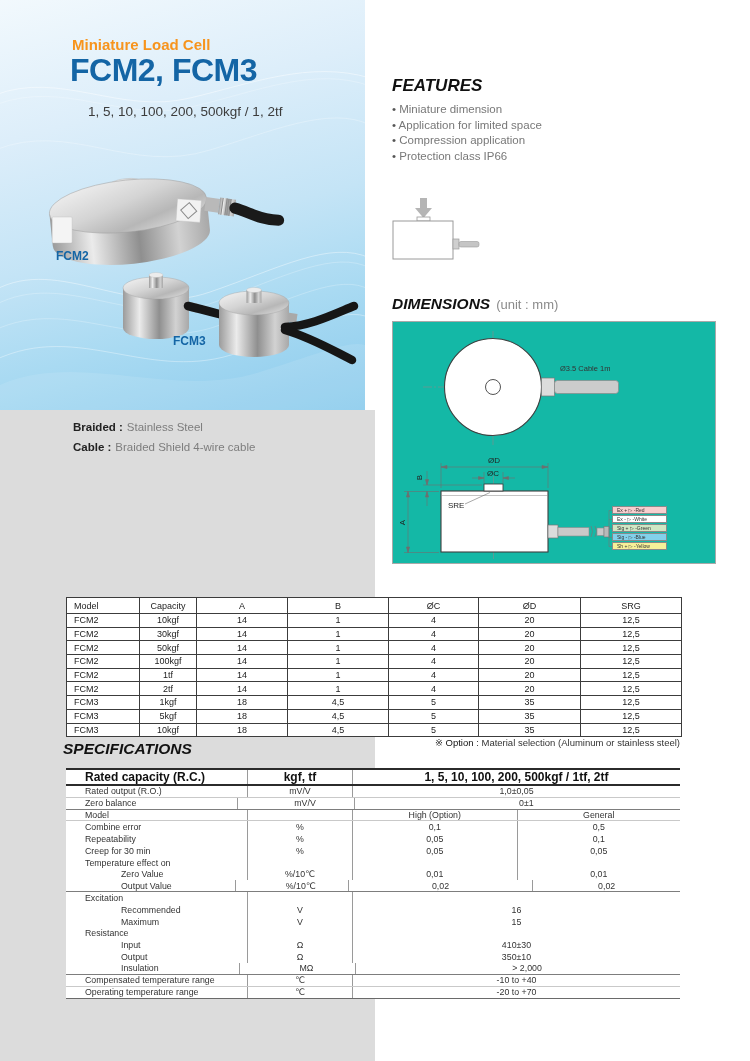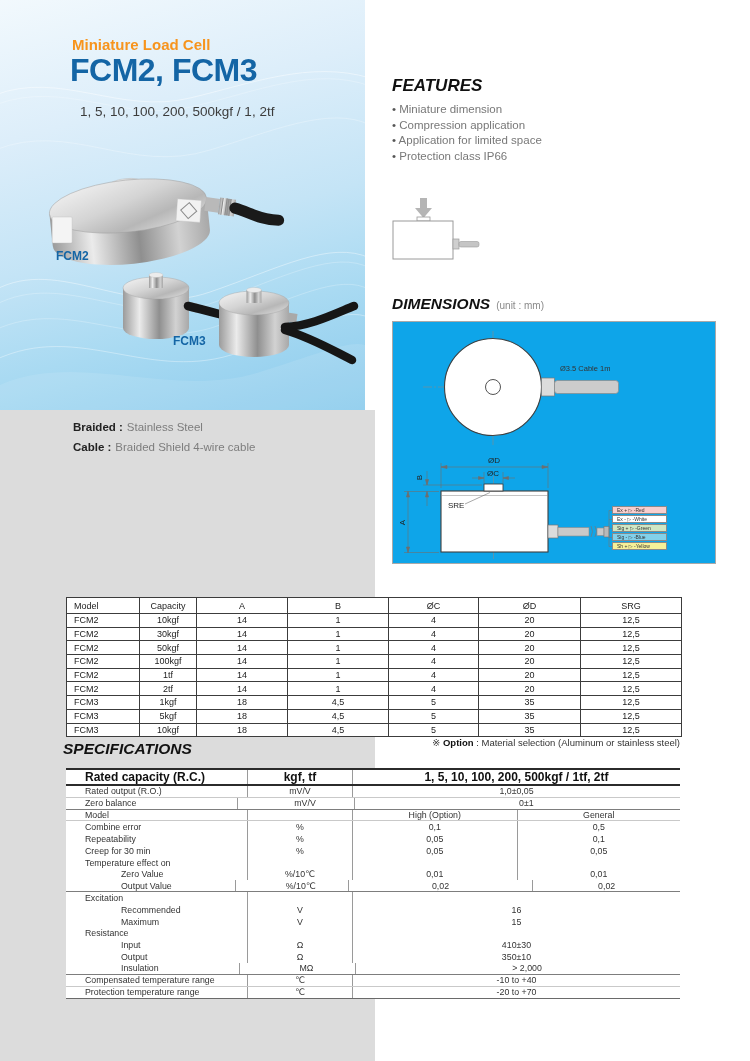--- a/index.html
+++ b/index.html
@@ -10,21 +10,21 @@
 
   
   .gray-panel { position:absolute; left:0; top:410px; width:375px; height:651px; background:#dcdcdc; }
 
   
   .hero { position:absolute; left:0; top:0; width:365px; height:410px;
           background:linear-gradient(165deg,#f2f9fd 0%,#ddeefa 28%,#c4e4f6 55%,#a9daf2 75%,#8bcbed 100%); overflow:hidden; }
   .hero-art { position:absolute; left:0; top:0; }
   .hero-category { position:absolute; left:72px; top:36px; font-size:15px; font-weight:bold; color:#f7941d; }
   .hero-title { position:absolute; left:70px; top:52px; font-size:32px; font-weight:bold; color:#1465a5; letter-spacing:-.5px; }
-  .hero-subtitle { position:absolute; left:80px; top:104px; font-size:13.5px; color:#3c3c3c; }
+  .hero-subtitle { position:absolute; left:88px; top:104px; font-size:13.5px; color:#3c3c3c; }
   .photo-label { position:absolute; font-size:12px; font-weight:bold; color:#1465a5; }
   .fcm2-label { left:56px; top:249px; }
   .fcm3-label { left:173px; top:334px; }
 
   
   .material-info { position:absolute; left:73px; top:417px; font-size:11.5px; line-height:20px; }
   .mi-label { font-weight:bold; color:#222; }
   .mi-value { color:#7d7d7d; margin-left:4px; }
 
   
@@ -32,43 +32,43 @@
   .features-title { font-size:17px; font-weight:bold; font-style:italic; color:#111; margin-bottom:6px; }
   .feature-item { font-size:11.5px; color:#787878; line-height:15.5px; }
   .feature-item::before { content:"• "; color:#555; }
 
   
   .comp-icon { position:absolute; left:390px; top:195px; }
 
   
   .dim-header { position:absolute; left:392px; top:295px; }
   .dim-title { font-size:15.5px; font-weight:bold; font-style:italic; color:#111; }
-  .dim-unit { font-size:10px; color:#8a8a8a; margin-left:6px; }
-  .dim-box { position:absolute; left:392px; top:321px; width:322px; height:241px; background:#0ea5e9; border:1px solid #a9a9a9; }
+  .dim-unit { font-size:13px; color:#8a8a8a; margin-left:6px; }
+  .dim-box { position:absolute; left:392px; top:321px; width:322px; height:241px; background:#14b8a6; border:1px solid #a9a9a9; }
   .dim-hlabel { position:absolute; font-size:8px; color:#222; white-space:nowrap; }
   .lab-d { left:89px; top:134px; width:24px; text-align:center; }
   .lab-c { left:88px; top:147px; width:24px; text-align:center; }
   .lab-b { left:24px; top:151px; transform:rotate(-90deg); transform-origin:center; }
   .lab-a { left:7px;  top:196px; transform:rotate(-90deg); transform-origin:center; }
   .lab-sre { left:55px; top:179px; }
   .cable-note { position:absolute; left:167px; top:42px; font-size:7.5px; color:#333; }
   .wire-legend { position:absolute; left:219px; top:184px; width:56px; }
   .wire-box { position:absolute; left:0; width:55px; height:8px; border:0.5px solid #8a8a8a; box-sizing:border-box;
               font-size:5px; line-height:6.5px; padding-left:4px; color:#333; white-space:nowrap; overflow:hidden; }
 
   
   .dim-table { position:absolute; left:66px; top:597px; width:614px; background:#fff; border:1px solid #3c3c3c; }
   .dt-row { display:flex; height:13.7px; box-sizing:border-box; border-top:1px solid #3c3c3c; font-size:9px; color:#222; }
   .dt-head { height:15px; border-top:none; }
   .dt-cell { display:flex; align-items:center; justify-content:center; border-right:1px solid #3c3c3c; box-sizing:border-box; height:100%; }
   .dt-cell:last-child { border-right:none; }
   .dt-first { justify-content:flex-start; padding-left:7px; }
 
   .option-note { position:absolute; left:66px; top:737px; width:614px; text-align:right; font-size:9.5px; color:#333; }
-  .option-note .opt-bold { font-weight:bold; color:#111; }
+  .option-note .opt-bold { font-weight:normal; color:#111; }
 
   
   .spec-title { position:absolute; left:63px; top:740px; font-size:15.5px; font-weight:bold; font-style:italic; color:#111; }
   .spec-table { position:absolute; left:66px; top:768px; width:614px; background:#fff;
                 border-top:2px solid #2b2b2b; border-bottom:1.5px solid #6a6a6a; }
   .sp-row { display:flex; height:11.8px; box-sizing:border-box; font-size:8.8px; color:#333; }
   .sp-head { height:16px; font-size:12px; font-weight:bold; color:#101010; border-bottom:2px solid #2b2b2b; }
   .sp-c1 { width:182px; padding-left:19px; display:flex; align-items:center; border-right:1px solid #9a9a9a; box-sizing:border-box; }
   .sp-indent { padding-left:55px; }
   .sp-c2 { width:105px; display:flex; align-items:center; justify-content:center; border-right:1px solid #9a9a9a; box-sizing:border-box; }
@@ -170,22 +170,22 @@
     </div>
     <div>
       <span class="mi-label">Cable :</span><span class="mi-value">Braided Shield 4-wire cable</span>
     </div>
   </div>
 
   <div class="features">
     <div class="features-title">FEATURES</div>
     <div>
         <div class="feature-item">Miniature dimension</div>
+        <div class="feature-item">Application for limited space</div>
         <div class="feature-item">Compression application</div>
-        <div class="feature-item">Application for limited space</div>
         <div class="feature-item">Protection class IP66</div>
       </div>
   </div>
 
   <svg class="comp-icon" width="110" height="70" viewBox="0 0 110 70">
     <rect x="30" y="3" width="7" height="10" fill="#b5b5b5"></rect>
     <polygon points="25,13 42,13 33.5,23" fill="#b5b5b5"></polygon>
     <rect x="27" y="22" width="13" height="4" fill="#ffffff" stroke="#9a9a9a" stroke-width="0.8"></rect>
     <rect x="3" y="26" width="60" height="38" fill="#ffffff" stroke="#9a9a9a" stroke-width="1"></rect>
     <rect x="63" y="44" width="6" height="10" fill="#cfcfcf" stroke="#9a9a9a" stroke-width="0.7"></rect>
@@ -463,19 +463,19 @@
         <div class="sp-c1 sp-indent">Insulation</div>
         <div class="sp-c2">MΩ</div>
         <div class="sp-c3">&gt; 2,000</div>
       </div>
       <div class="sp-row sep-light">
         <div class="sp-c1">Compensated temperature range</div>
         <div class="sp-c2">℃</div>
         <div class="sp-c3">-10 to +40</div>
       </div>
       <div class="sp-row">
-        <div class="sp-c1">Protection temperature range</div>
+        <div class="sp-c1">Operating temperature range</div>
         <div class="sp-c2">℃</div>
         <div class="sp-c3">-20 to +70</div>
       </div>
     </div>
 
 </div>
 
 </body></html>

